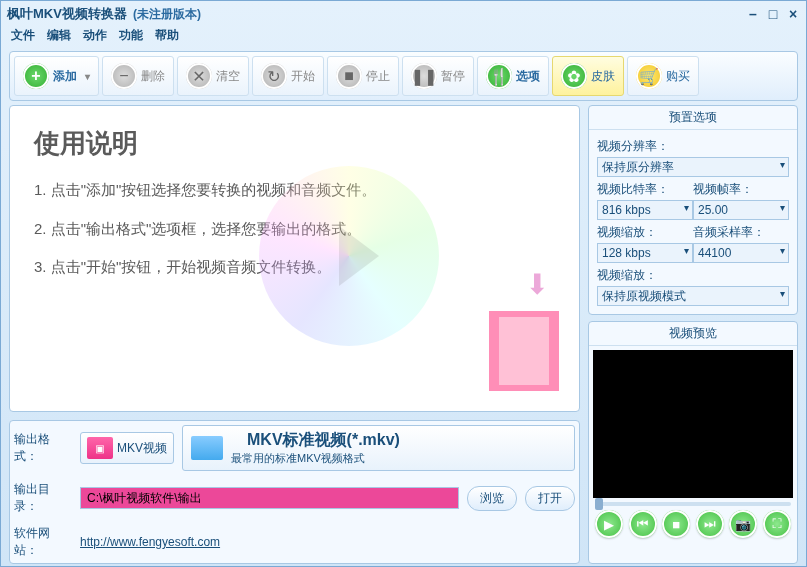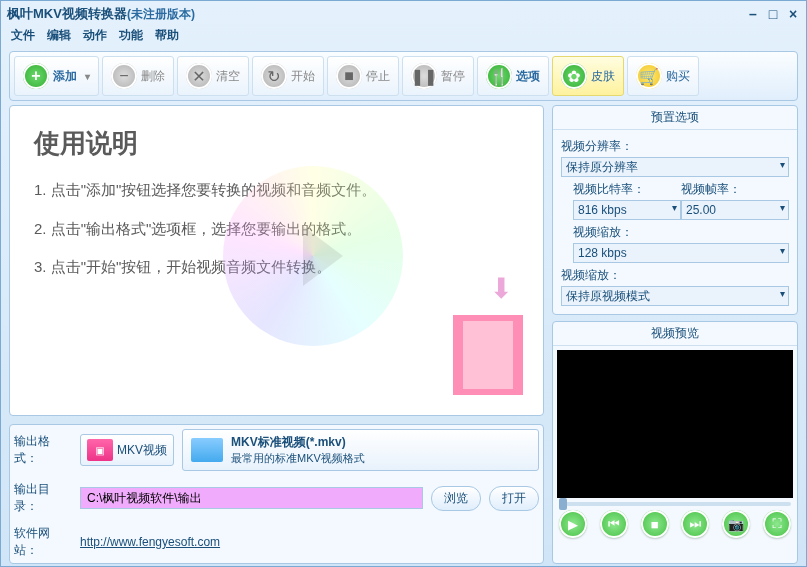--- a/index.html
+++ b/index.html
@@ -1,61 +1,61 @@
 <!DOCTYPE html>
 <html><head>
 <meta charset="utf-8">
 <style>
 * { box-sizing: border-box; margin: 0; padding: 0; }
 body { font-family: "Microsoft YaHei", SimSun, sans-serif; font-size: 12px; background: #fff; }
 .window { width: 807px; height: 567px; background: linear-gradient(#e4f1fc, #d0e5f7); border: 1px solid #7aa9d4; position: relative; }
 .titlebar { height: 24px; display: flex; align-items: center; padding: 13px 6px; color: #1a4f7a; justify-content: center; }
 .titlebar .title { font-weight: bold; font-size: 13px; }
-.titlebar .subtitle { font-weight: bold; color: #2a6aa0; }
+.titlebar .subtitle { margin-left: 6px; font-weight: bold; color: #2a6aa0; }
 .winbtns { margin-left: auto; display: flex; gap: 6px; }
 .winbtns span { width: 14px; height: 14px; display: flex; align-items: center; justify-content: center; color: #1a4f7a; font-weight: bold; cursor: pointer; font-size: 14px; }
 .menubar { height: 20px; display: flex; gap: 12px; padding: 0 10px; color: #1a4f7a; font-size: 12px; font-weight: bold; }
 .menubar span { cursor: pointer; }
 .toolbar { height: 50px; margin: 4px 8px; background: linear-gradient(#fafdff, #e0eefc); border: 1px solid #a8c8e4; border-radius: 4px; display: flex; align-items: center; padding: 4px; gap: 3px; }
 .tbtn { height: 40px; display: flex; align-items: center; gap: 4px; padding: 0 8px; border: 1px solid #cde0f0; border-radius: 3px; background: linear-gradient(#fff, #eaf3fc); cursor: pointer; color: #888; font-size: 12px; }
 .tbtn.primary { color: #2a6aa0; font-weight: bold; }
 .tbtn.skin { background: linear-gradient(#fffde0, #fef29e); border-color: #e6d870; color: #2a6aa0; }
 .tbtn.buy { color: #2a6aa0; }
 .ticon { width: 26px; height: 26px; border-radius: 50%; display: flex; align-items: center; justify-content: center; font-size: 16px; color: #fff; }
 .ticon.green { background: radial-gradient(#6cd96c, #2aa82a); box-shadow: inset 0 0 0 2px #fff; }
 .ticon.grey { background: radial-gradient(#ddd, #aaa); box-shadow: inset 0 0 0 2px #fff; color: #666; }
 .ticon.yellow { background: radial-gradient(#ffe96e, #f0c020); box-shadow: inset 0 0 0 2px #fff; color: #fff; }
 .tbtn .drop { margin-left: 4px; color: #888; font-size: 10px; }
 .body { display: flex; padding: 0 8px 8px 8px; gap: 8px; height: calc(100% - 98px); }
 .leftcol { flex: 1; display: flex; flex-direction: column; gap: 8px; }
-.rightcol { width: 246px; display: flex; flex-direction: column; gap: 6px; }
+.rightcol { width: 210px; display: flex; flex-direction: column; gap: 6px; }
 .panel { background: #f3f9ff; border: 1px solid #a8c8e4; border-radius: 4px; }
 .content-area { flex: 1; background: #fff; border: 1px solid #a8c8e4; border-radius: 4px; padding: 20px 24px; position: relative; overflow: hidden; }
 .content-area h2 { font-size: 26px; color: #5a5a5a; font-weight: bold; margin-bottom: 18px; }
 .content-area ol { list-style: none; }
 .content-area li { font-size: 15px; color: #5a5a5a; margin-bottom: 16px; line-height: 1.5; }
 .bg-circle { position: absolute; right: 140px; top: 60px; width: 180px; height: 180px; border-radius: 50%; background: conic-gradient(#ff9, #9f9, #9ff, #99f, #f9f, #ff9); opacity: 0.25; }
 .play-tri { position: absolute; right: 200px; top: 120px; width: 0; height: 0; border-left: 40px solid rgba(100,100,100,0.15); border-top: 30px solid transparent; border-bottom: 30px solid transparent; }
 .film { position: absolute; right: 20px; bottom: 20px; width: 70px; height: 80px; background: #f9b; border: 6px solid #f48; border-left-width: 10px; border-right-width: 10px; opacity: 0.6; }
 .arrow-down { position: absolute; right: 30px; bottom: 110px; color: #e070c0; font-size: 28px; opacity: 0.6; }
 .output-panel { padding: 4px; }
 .form-row { display: flex; align-items: center; gap: 8px; margin-bottom: 10px; color: #1a4f7a; }
 .form-row label { width: 58px; font-size: 12px; }
 .fmt-btn { display: flex; align-items: center; gap: 4px; background: linear-gradient(#fff,#e8f2fc); border: 1px solid #a8c8e4; border-radius: 3px; padding: 4px 6px; cursor: pointer; }
 .fmt-icon { width: 26px; height: 22px; background: linear-gradient(#f6a,#e38); border-radius: 2px; display: flex; align-items: center; justify-content: center; color: #fff; font-size: 10px; }
 .fmt-desc { flex: 1; background: linear-gradient(#fff,#e8f2fc); border: 1px solid #a8c8e4; border-radius: 3px; padding: 4px 8px; display: flex; align-items: center; gap: 8px; }
 .fmt-desc-icon { width: 32px; height: 24px; background: linear-gradient(#8cf,#4ae); border-radius: 2px; }
-.fmt-desc-txt b { color: #1a4f7a; font-size: 12px; display: block; }
+.fmt-desc-txt b { color: #1a4f7a; font-size: 16px; display: block; margin-left: 16px; }
 .fmt-desc-txt span { color: #1a4f7a; font-size: 11px; }
-.path-input { flex: 1; border: 1px solid #a8c8e4; padding: 3px 6px; font-size: 12px; background: #f0abfc; }
+.path-input { flex: 1; border: 1px solid #a8c8e4; padding: 3px 6px; font-size: 12px; background: #ec4899; }
 .btn { background: linear-gradient(#fff,#e0eefc); border: 1px solid #a8c8e4; border-radius: 12px; padding: 3px 12px; cursor: pointer; color: #1a4f7a; font-size: 12px; }
 .link { color: #1a4f7a; text-decoration: underline; cursor: pointer; font-size: 12px; }
 .section-title { text-align: center; color: #1a4f7a; font-size: 12px; padding: 3px; border-bottom: 1px solid #cde0f0; }
 .preset-body { padding: 8px; }
-.preset-row { display: flex; gap: 0; margin-bottom: 4px; margin-left: 12px; }
+.preset-row { display: flex; gap: 0; margin-bottom: 4px; }
 .preset-col { flex: 1; }
 .preset-col label { display: block; color: #1a4f7a; font-size: 12px; margin-bottom: 2px; }
 .sel { width: 100%; border: 1px solid #a8c8e4; background: #eaf3fc; padding: 2px 18px 2px 4px; font-size: 12px; color: #1a4f7a; appearance: none; position: relative; }
 .sel-wrap { position: relative; }
 .sel-wrap::after { content: "▾"; position: absolute; right: 4px; top: 2px; color: #1a4f7a; font-size: 10px; pointer-events: none; }
 .preview { height: 148px; background: #000; margin: 4px; }
 .slider-row { padding: 0 6px 4px 6px; display: flex; align-items: center; gap: 4px; }
 .slider { flex: 1; height: 4px; background: #cde0f0; border-radius: 2px; position: relative; }
 .slider::before { content: ""; position: absolute; left: 0; top: -4px; width: 8px; height: 12px; background: #8aaed0; border-radius: 2px; }
 .ctrls { display: flex; gap: 4px; padding: 0 6px 6px 6px; justify-content: space-between; }
@@ -179,20 +179,24 @@
             <div class="preset-col">
               <label>视频帧率：</label>
               <div class="sel-wrap"><input class="sel" value="25.00" style=""></div>
             </div>
           </div>
           <div class="preset-row">
             <div class="preset-col">
               <label>视频缩放：</label>
               <div class="sel-wrap"><input class="sel" value="128 kbps" style=""></div>
             </div>
+            <div class="preset-col">
+              <label>音频采样率：</label>
+              <div class="sel-wrap"><input class="sel" value="44100" style=""></div>
+            </div>
           </div>
           <div class="preset-col">
             <label>视频缩放：</label>
             <div class="sel-wrap"><input class="sel" value="保持原视频模式" style=""></div>
           </div>
         </div>
       </div>
       <div class="panel" style="flex:1;display:flex;flex-direction:column">
         <div class="section-title">视频预览</div>
         <div class="preview"></div>

